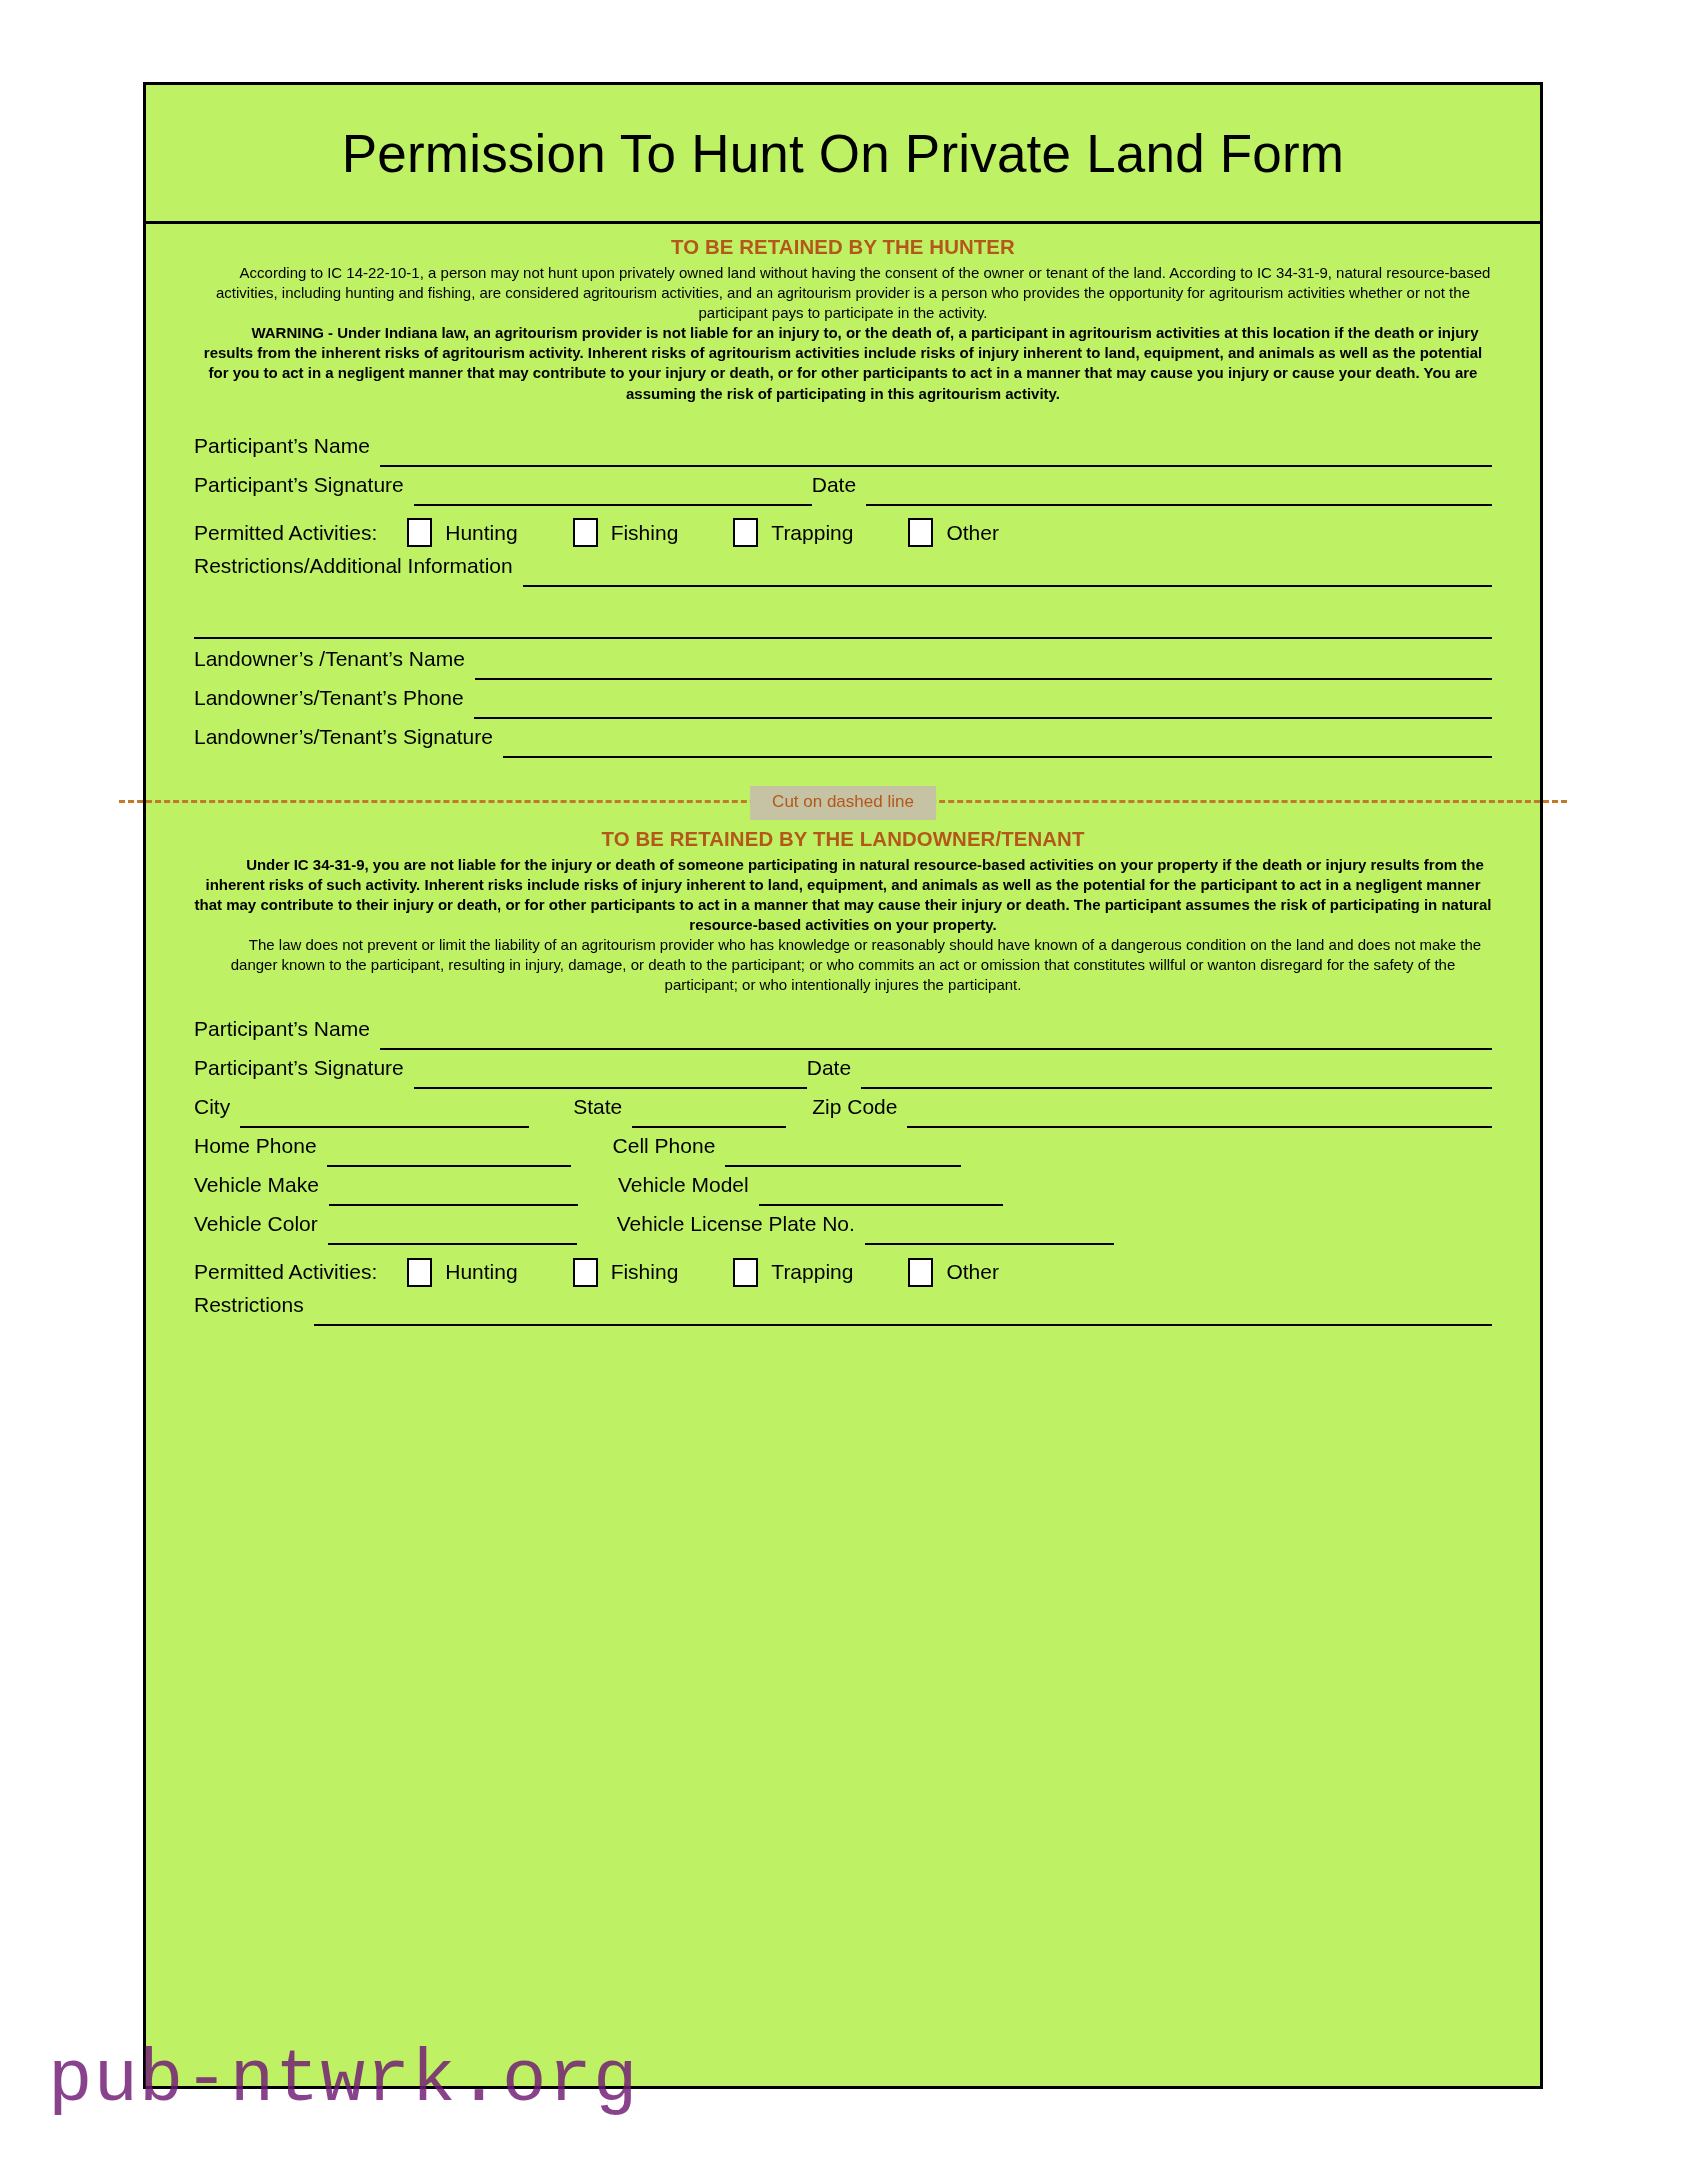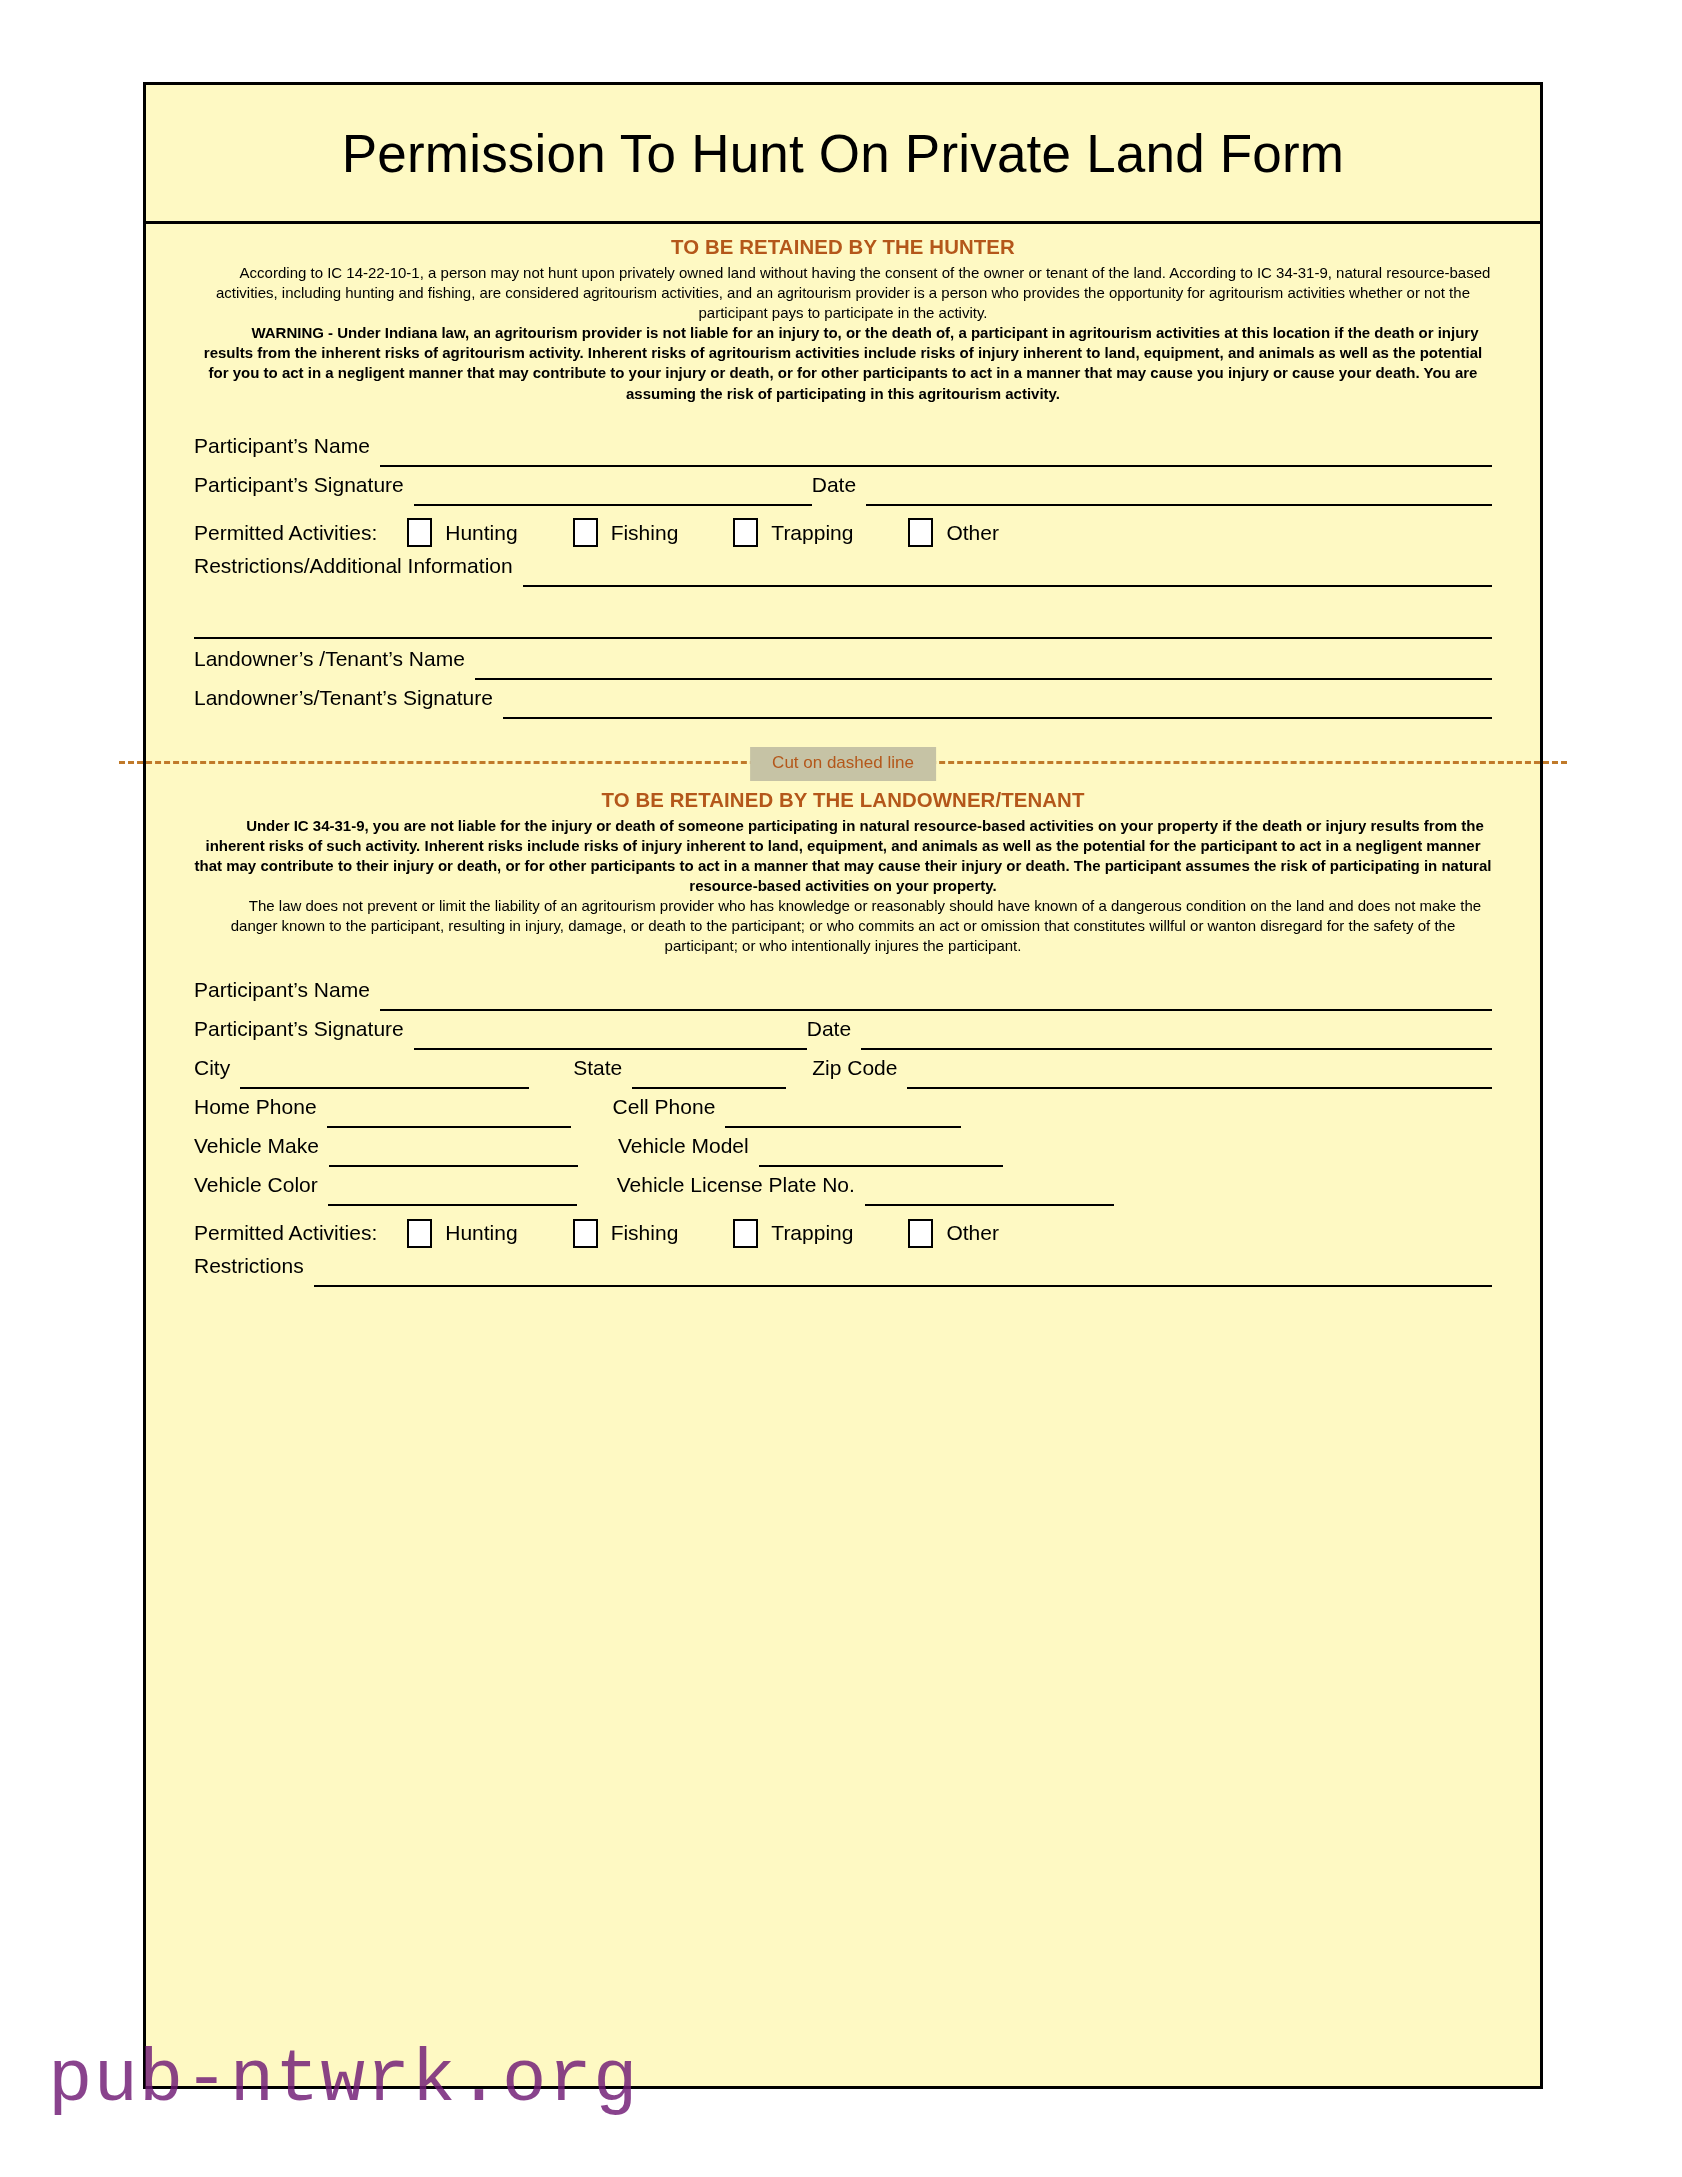--- a/index.html
+++ b/index.html
@@ -18,21 +18,21 @@
 
   
   .page-frame {
     position: absolute;
     left: 143px;
     top: 82px;
     width: 1400px;
     height: 2007px;
     border: 3px solid #000;
     box-sizing: border-box;
-    background: #fef9c3;
+    background: #bef264;
   }
 
   .title-box {
     position: absolute;
     left: 0;
     top: 0;
     right: 0;
     height: 139px;
     border-bottom: 3px solid #000;
     box-sizing: border-box;
@@ -229,20 +229,24 @@
 
       <div style="height:46px;display:flex;align-items:flex-end;">
         <span class="spacer-rule" style="width:100%;"></span>
       </div>
 
       <div class="frow" style="margin-top:8px;">
         <span class="lbl">Landowner’s /Tenant’s Name</span>
         <span class="rule grow"></span>
       </div>
 
+      <div class="frow">
+        <span class="lbl">Landowner’s/Tenant’s Phone</span>
+        <span class="rule grow"></span>
+      </div>
 
       <div class="frow">
         <span class="lbl">Landowner’s/Tenant’s Signature</span>
         <span class="rule grow"></span>
       </div>
 
     </div>
 
     <div class="cut-wrap">
       <div class="cut-dash"></div>

